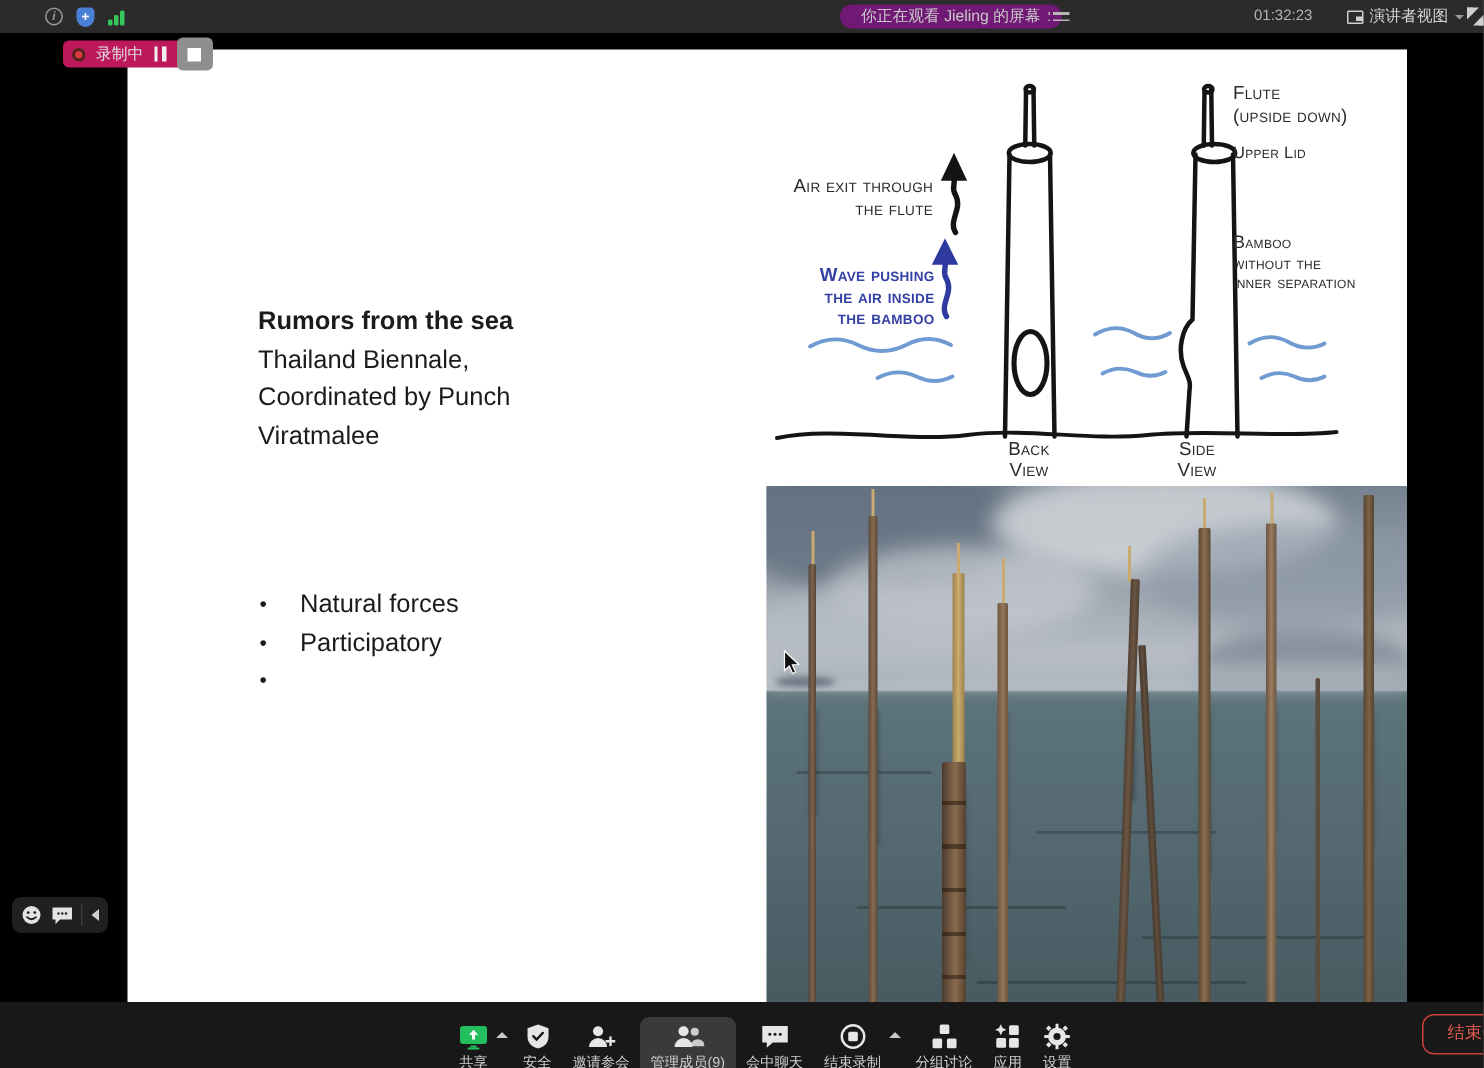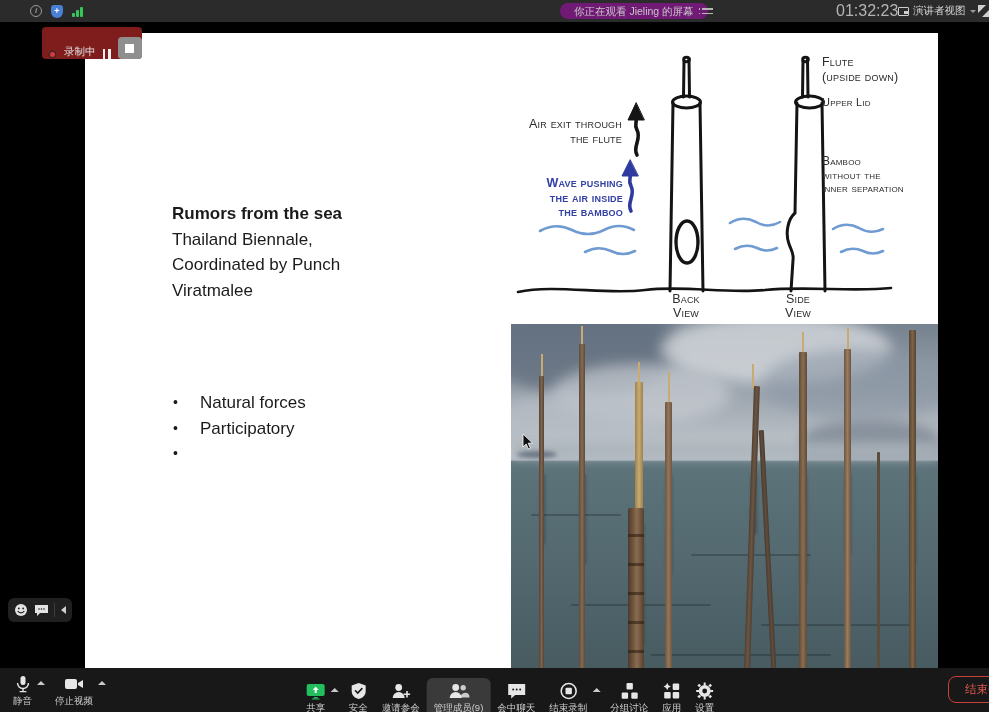--- a/index.html
+++ b/index.html
@@ -18,38 +18,38 @@
     color:#fff; font-size:9px; line-height:12px; text-align:center; font-weight:bold;}
   .signal-ic { display:flex; align-items:flex-end; gap:1.5px; height:11px;}
   .signal-ic i { width:2.5px; background:#35c759; display:block; border-radius:1px;}
   .signal-ic i:nth-child(1){height:4px} .signal-ic i:nth-child(2){height:7px} .signal-ic i:nth-child(3){height:10px}
   .watch-pill { position:absolute; left:560px; top:3px; height:16px; background:#701a75;
     border-radius:8px; color:#c9c9c9; font-size:10.5px; line-height:16px; padding:0 14px; white-space:nowrap;}
   .options-btn { position:absolute; left:697px; top:4px; width:20px; height:14px; border-radius:3px;
     display:flex; flex-direction:column; justify-content:center; gap:3px; align-items:center;}
   .options-btn i { display:block; width:11px; height:1.5px; background:#b5b5b5; position:relative;}
   .options-btn i::before{ content:""; position:absolute; left:-3px; top:0; width:1.5px; height:1.5px; background:#b5b5b5;}
-  .mb-time { position:absolute; left:836px; top:0; height:22px; line-height:22px; color:#b4b4b4; font-size:16px;}
+  .mb-time { position:absolute; left:836px; top:0; height:22px; line-height:22px; color:#b4b4b4; font-size:10px;}
   .view-btn { position:absolute; left:898px; top:0; height:22px; display:flex; align-items:center; gap:4px;
     color:#d3d3d3; font-size:10.5px;}
   .layout-ic { width:11px; height:9px; border:1.3px solid #cfcfcf; border-radius:1px; position:relative;}
   .layout-ic::after{ content:""; position:absolute; right:0.5px; bottom:0.5px; width:4px; height:3px; background:#cfcfcf;}
   .tiny-caret-d { width:0; height:0; border-left:3px solid transparent; border-right:3px solid transparent;
     border-top:3px solid #9a9a9a;}
   .fs-ic { position:absolute; left:978px; top:5px; width:14px; height:12px;}
   .fs-ic::before,.fs-ic::after{ content:""; position:absolute; width:0; height:0; border:4px solid transparent;}
   .fs-ic::before{ left:0; top:0; border-top-color:#cfcfcf; border-left-color:#cfcfcf;}
   .fs-ic::after{ left:4px; top:4px; border-bottom-color:#cfcfcf; border-right-color:#cfcfcf;}
 
   
   .stage { position:absolute; top:22px; left:0; width:989px; height:646px; background:#000; overflow:hidden;}
 
   
-  .recbar { position:absolute; left:42px; top:5px; height:32px; background:#7f1d1d; border-radius:4px;
-    display:flex; align-items:flex-end; padding:0 6px; gap:7px; z-index:30;}
+  .recbar { position:absolute; left:42px; top:5px; height:18px; background:#be185d; border-radius:4px;
+    display:flex; align-items:center; padding:0 6px; gap:7px; z-index:30;}
   .rec-dot { width:9px; height:9px; border-radius:50%; background:#d83b3b; box-shadow:0 0 0 2px #502020 inset;}
   .rec-label { color:#e0e0e0; font-size:10.5px; white-space:nowrap;}
   .pause-ic { display:flex; gap:2.5px;}
   .pause-ic i { width:2.8px; height:10px; background:#f0f0f0; display:block;}
   .stop-btn { width:24px; height:22px; background:#8f8f8f; border-radius:4px; display:flex;
     align-items:center; justify-content:center; margin-right:-6px;}
   .stop-btn i { width:9px; height:9px; background:#fff; display:block;}
 
   
   .slide { position:absolute; left:85px; top:11px; width:853px; height:635px; background:#ffffff; }
@@ -310,40 +310,20 @@
           <circle cx="7.5" cy="5" r="0.8" fill="#202020"></circle>
           <circle cx="10" cy="5" r="0.8" fill="#202020"></circle>
       </svg>
       <div class="rx-divider"></div>
       <div class="collapse-ic"></div>
     </div>
   </div>
 
   <div class="toolbar">
 
-    <div class="tb-left">
-      <div class="tb-item">
-        <svg class="ic" width="18" height="18" viewBox="0 0 18 18" fill="#e6e6e6">
-          <rect x="6.5" y="1" width="5" height="9" rx="2.5"></rect>
-          <path d="M3.5,8 a5.5,5.5 0 0 0 11,0" stroke="#e6e6e6" stroke-width="1.4" fill="none"></path>
-          <rect x="8.3" y="13.5" width="1.4" height="2.5"></rect>
-            <rect x="5.5" y="16" width="7" height="1.3" rx="0.6"></rect>
-        </svg>
-        <span class="lbl">静音</span>
-      </div>
-      <div class="caret-up"></div>
-      <div class="tb-item">
-        <svg class="ic" width="20" height="18" viewBox="0 0 20 18" fill="#e6e6e6">
-          <rect x="1" y="4" width="12" height="10" rx="2"></rect>
-          <path d="M14,8 L19,5 v8 l-5,-3 z"></path>
-        </svg>
-        <span class="lbl">停止视频</span>
-      </div>
-      <div class="caret-up"></div>
-    </div>
 
     <div class="tb-center">
       <div class="tb-item">
         <svg class="ic" width="20" height="18" viewBox="0 0 20 18">
           <rect x="1" y="2" width="18" height="12" rx="2" fill="#23bf5f"></rect>
           <path d="M10,4.5 L13,8 h-2 v3 h-2 v-3 h-2 z" fill="#fff"></path>
           <rect x="8" y="15" width="4" height="1.4" fill="#23bf5f"></rect>
             <rect x="6" y="16.4" width="8" height="1.2" rx="0.6" fill="#23bf5f"></rect>
         </svg>
         <span class="lbl">共享</span>

